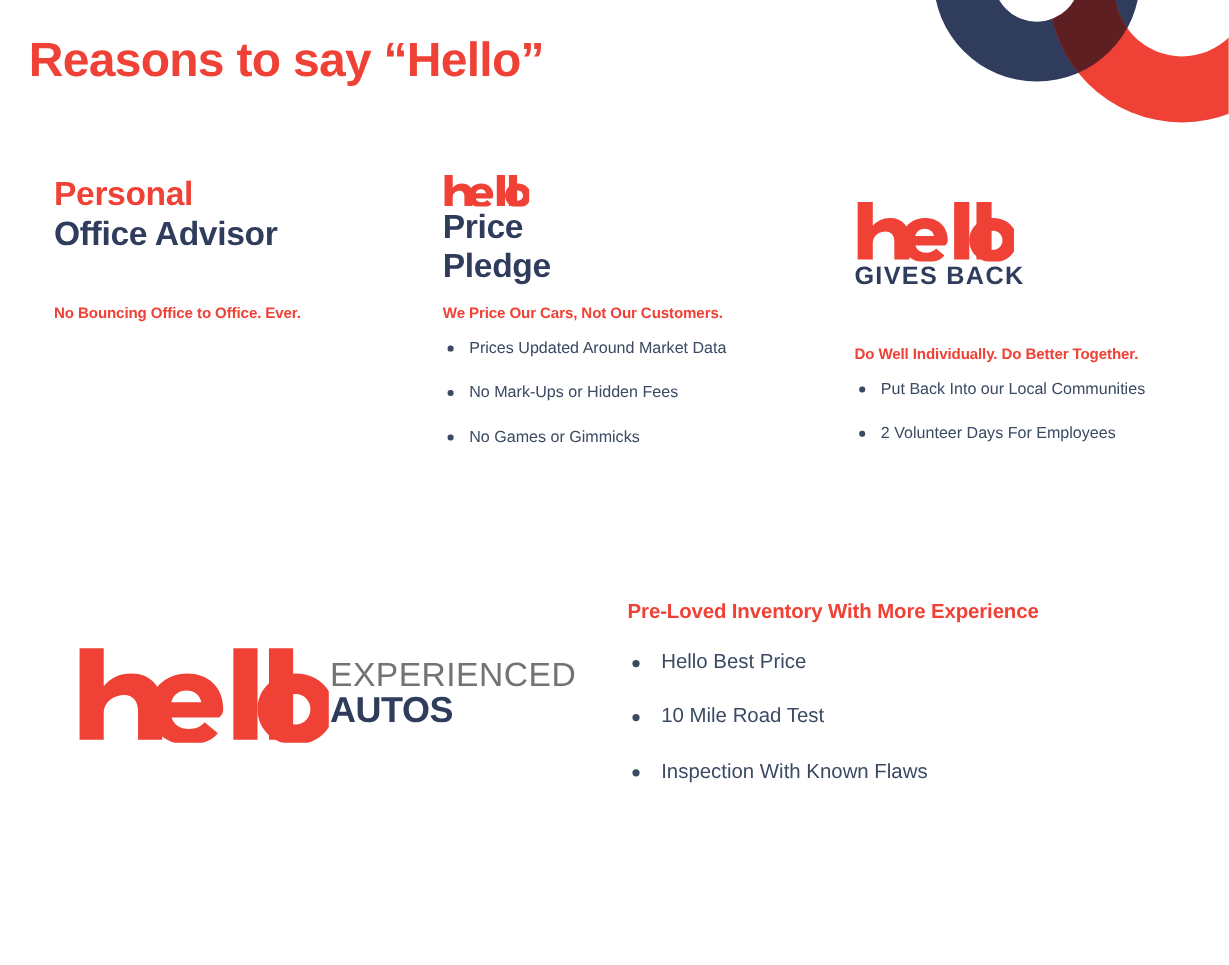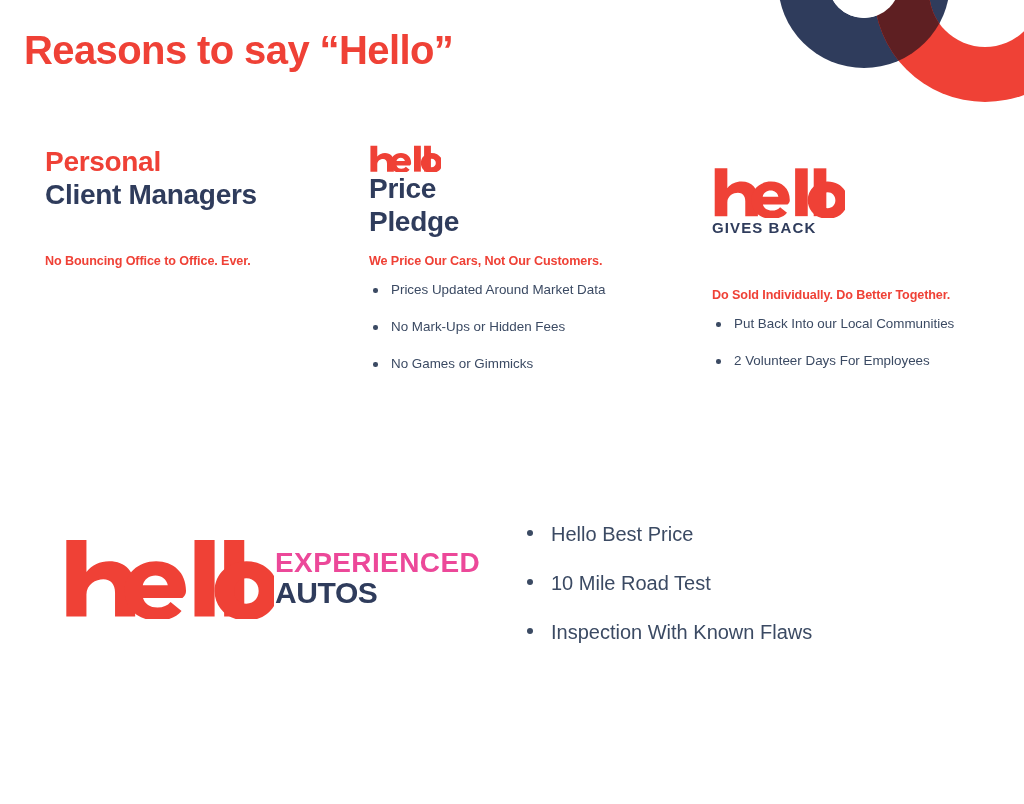--- a/index.html
+++ b/index.html
@@ -57,21 +57,21 @@
     letter-spacing: -0.3px;
     white-space: nowrap;
   }
   .head-line.accent { color: #ef4136; }
   .head-line.dark   { color: #2f3c5c; }
 
   .wordmark-wrap { display: block; }
   .wordmark-wrap svg { display: block; }
 
   .givesback {
-    font-size: 15px;
+    font-size: 21px;
     font-weight: 700;
     letter-spacing: 1.1px;
     color: #2f3c5c;
     margin-top: 1px;
     white-space: nowrap;
   }
 
   .col-sub {
     color: #ef4136;
     font-size: 12.6px;
@@ -113,23 +113,23 @@
     top: 538px;
     display: flex;
     align-items: center;
   }
   #lockup-words {
     margin-left: 1px;
     line-height: 1;
   }
   #lockup-top {
     font-size: 28px;
-    font-weight: 700;
+    font-weight: 400;
     letter-spacing: 0.4px;
-    color: #ec4899;
+    color: #737373;
     display: block;
     text-align: left;
   }
   #lockup-bottom {
     font-size: 30px;
     font-weight: 700;
     letter-spacing: -0.4px;
     color: #2f3c5c;
     display: block;
     margin-top: 1px;
@@ -150,21 +150,21 @@
   }
   ul.bullets-lg {
     list-style: none;
     margin: 22px 0 0 0;
     padding: 0;
   }
   ul.bullets-lg li {
     position: relative;
     padding-left: 28px;
     color: #3b4a63;
-    font-size: 20px;
+    font-size: 17px;
     line-height: 1.2;
     margin-bottom: 25px;
     white-space: nowrap;
   }
   ul.bullets-lg li::before {
     content: "";
     position: absolute;
     left: 4px;
     top: 8px;
     width: 6px;
@@ -205,21 +205,21 @@
   <g>
     <circle cx="120" cy="-18" r="36" fill="#ffffff"></circle>
   </g>
 </svg>
 
 <div id="page-title">Reasons to say “Hello”</div>
 
 <div class="column" id="col-0">
   <div class="col-head">
     <div class="head-line accent">Personal</div>
-    <div class="head-line dark">Client Managers</div>
+    <div class="head-line dark">Office Advisor</div>
   </div>
   <div class="col-sub">No Bouncing Office to Office. Ever.</div>
 </div>
 
 <div class="column" id="col-1">
   <div class="col-head">
     <span class="wordmark-wrap">
       <svg viewBox="0 0 200 76" width="72" height="27.4" aria-hidden="true">
         <g fill="#ef4136">
           <path d="M4 2 h19 v30 c5.4-6.6 12.6-10 21.4-10 C60 22 69 32 69 48.5 V74 H50 V51.5 c0-8-4.2-12.6-11-12.6 C32 38.9 23 43.6 23 53.4 V74 H4 Z"></path>
@@ -251,21 +251,21 @@
           <path d="M4 2 h19 v30 c5.4-6.6 12.6-10 21.4-10 C60 22 69 32 69 48.5 V74 H50 V51.5 c0-8-4.2-12.6-11-12.6 C32 38.9 23 43.6 23 53.4 V74 H4 Z"></path>
           <path d="M113.6 56.6 h-37.2 c1.6 5.6 6.6 9 13.6 9 c5.6 0 9.6-1.8 12.4-5.2 l10.4 8.6 C108.2 75 99.8 78 89.3 78 C72 78 59 66.5 59 50.2 C59 34 71.6 22 88.8 22 C105 22 117 32.6 117 49.8 C117 51.6 116.8 54.2 113.6 56.6 Z M76.2 44.6 h23.6 c-1.2-5.6-5.6-9.2-11.6-9.2 C82 35.4 77.6 39 76.2 44.6 Z"></path>
           <path d="M125 2 h19 v72 h-19 Z"></path>
           <path d="M153 2 h19 v72 h-19 Z"></path>
           <path d="M174 22 c-16.8 0-30 12-30 28 c0 16 13.2 28 30 28 c16.8 0 30-12 30-28 C204 34 190.8 22 174 22 Z M174 62 c-6.6 0-11.6-5.2-11.6-12 c0-6.8 5-12 11.6-12 c6.6 0 11.6 5.2 11.6 12 C185.6 56.8 180.6 62 174 62 Z"></path>
         </g>
       </svg>
     </span>
     <div class="givesback">GIVES BACK</div>
   </div>
-  <div class="col-sub" style="margin-top:26px;">Do Sold Individually. Do Better Together.</div>
+  <div class="col-sub" style="margin-top:26px;">Do Well Individually. Do Better Together.</div>
   <ul class="bullets">
     <li>Put Back Into our Local Communities</li>
     <li>2 Volunteer Days For Employees</li>
   </ul>
 </div>
 
 <div id="brand-lockup">
   <span class="wordmark-wrap">
     <svg viewBox="0 0 200 76" width="212" height="80.5" aria-hidden="true">
       <g fill="#ef4136">
@@ -277,18 +277,19 @@
       </g>
     </svg>
   </span>
   <span id="lockup-words">
     <span id="lockup-top">EXPERIENCED</span>
     <span id="lockup-bottom">AUTOS</span>
   </span>
 </div>
 
 <div id="bottom-list">
+  <div id="bottom-sub">Pre-Loved Inventory With More Experience</div>
   <ul class="bullets-lg">
     <li>Hello Best Price</li>
     <li>10 Mile Road Test</li>
     <li>Inspection With Known Flaws</li>
   </ul>
 </div>
 
 </body></html>

